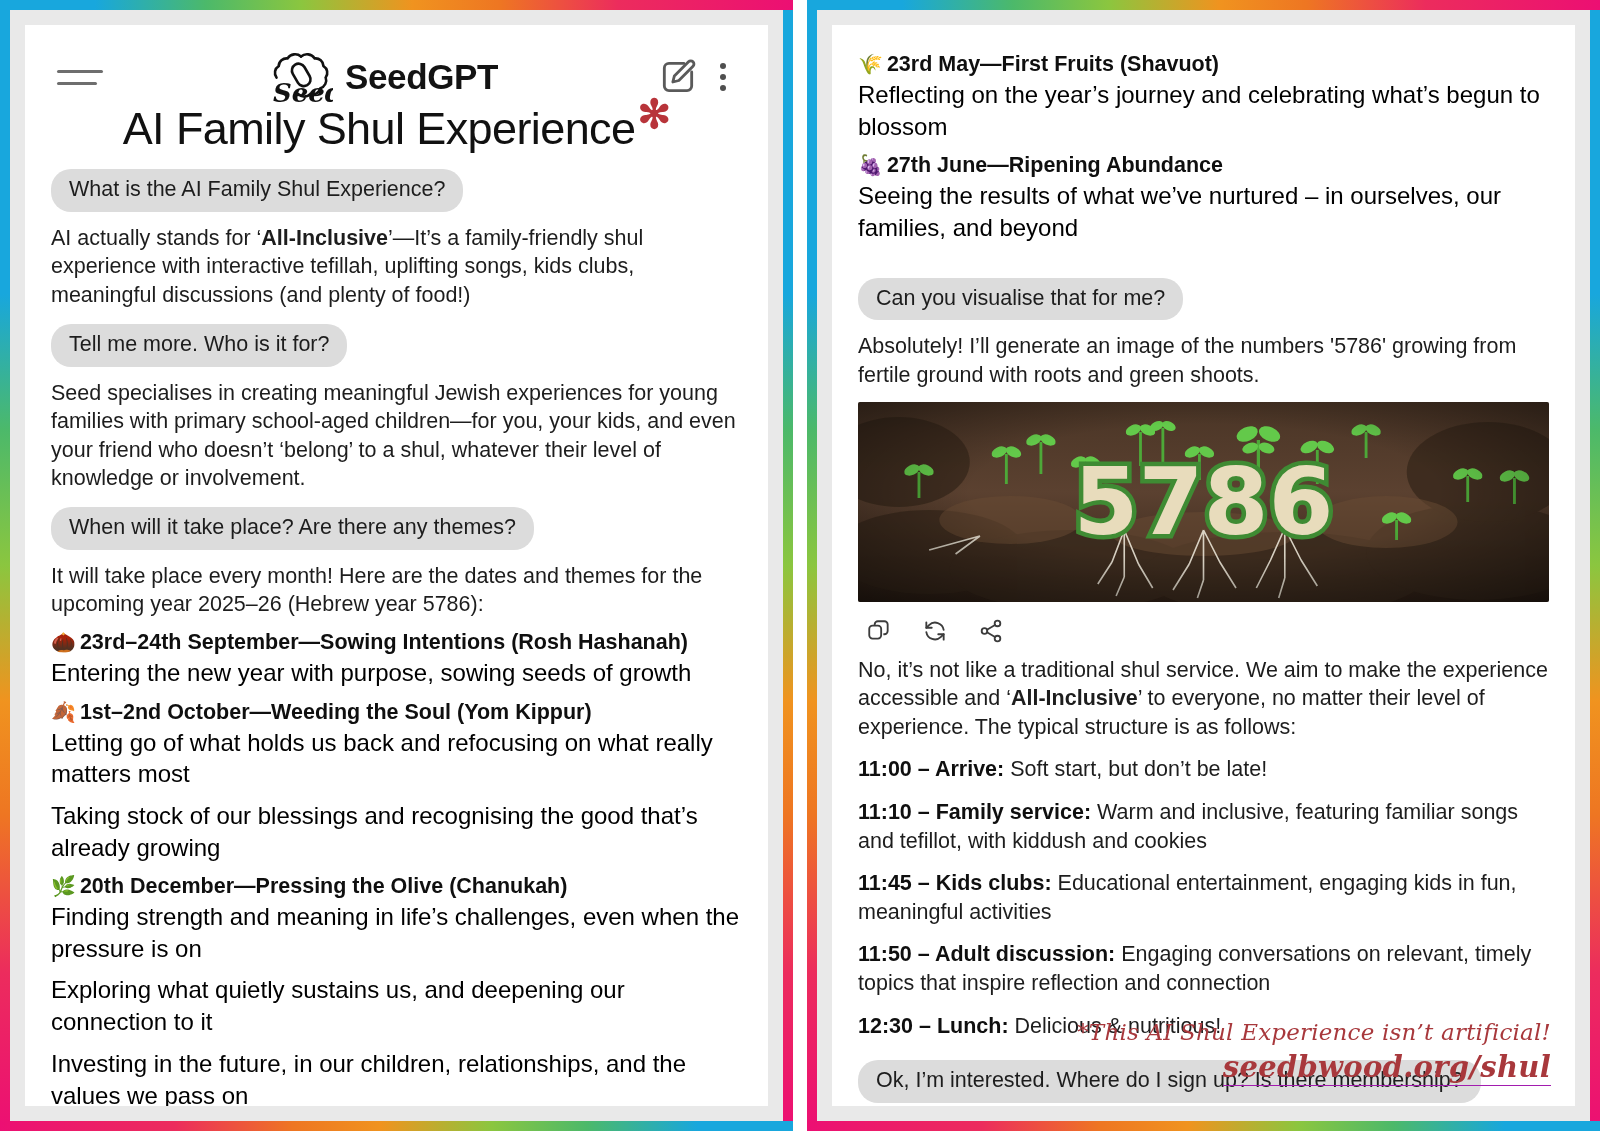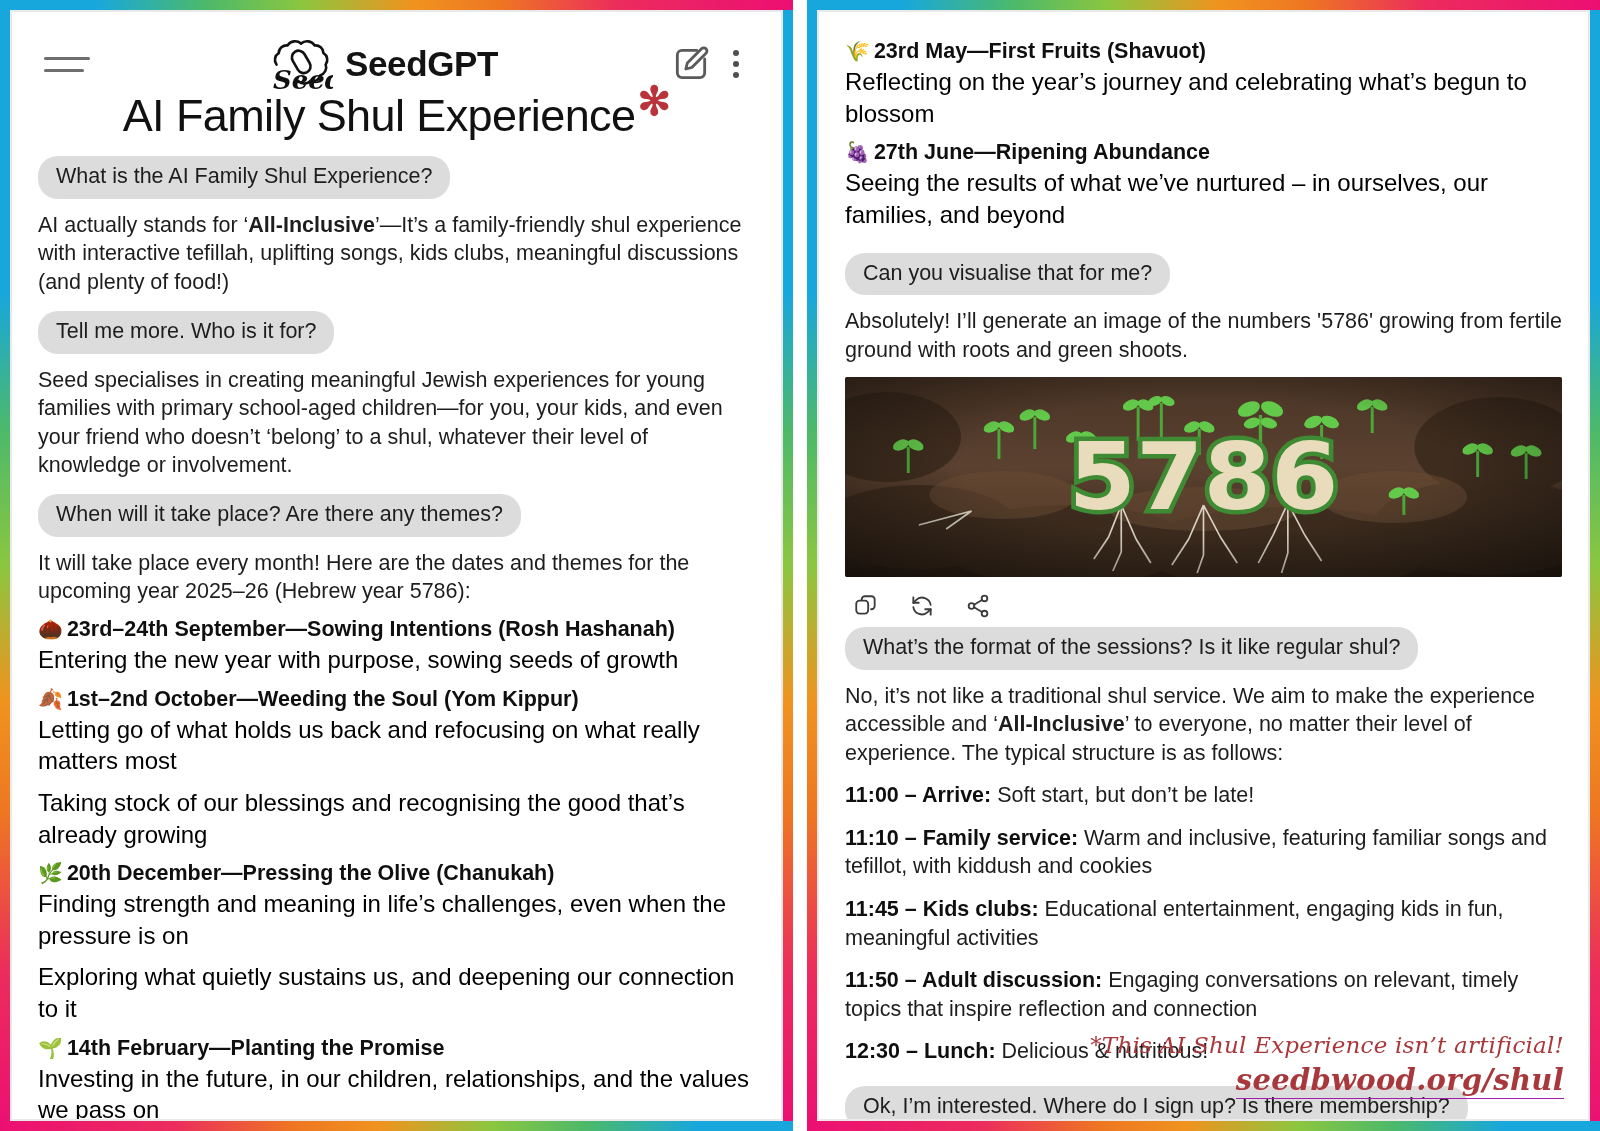--- a/index.html
+++ b/index.html
@@ -25,21 +25,21 @@
       linear-gradient(90deg,#18a7dd 0%,#18a7dd 12%,#4cb96a 26%,#8bc63f 38%,#f0931f 52%,#ee7622 63%,#ec2c5d 78%,#ec0f73 100%) top left / 100% 10px no-repeat,
       linear-gradient(90deg,#ec0f73 0%,#ec2c5d 22%,#ee7622 37%,#f0931f 48%,#8bc63f 62%,#4cb96a 74%,#18a7dd 88%,#18a7dd 100%) bottom left / 100% 10px no-repeat,
       linear-gradient(180deg,#18a7dd 0%,#18a7dd 26%,#4cb96a 38%,#8bc63f 50%,#f0931f 62%,#ee7622 72%,#ec2c5d 86%,#ec0f73 100%) top left / 10px 100% no-repeat,
       linear-gradient(180deg,#18a7dd 0%,#18a7dd 26%,#4cb96a 38%,#8bc63f 50%,#f0931f 62%,#ee7622 72%,#ec2c5d 86%,#ec0f73 100%) top right / 10px 100% no-repeat,
       #e9e9e9;
   }
   .panel-inner {
     position: relative;
     width: 100%; height: 100%;
     background: #e9e9e9;
-    padding: 2px;
+    padding: 15px;
   }
   .sheet {
     position: relative;
     width: 100%; height: 100%;
     background: #ffffff;
     overflow: hidden;
     padding: 18px 26px 10px 26px;
   }
   .sheet.right { padding: 26px 26px 10px 26px; }
 
@@ -223,23 +223,20 @@
           <div class="item">
             <div class="item-head">
               <span class="item-emoji">🌿</span><span>20th December—Pressing the Olive (Chanukah)</span>
             </div>
             <div class="item-desc">Finding strength and meaning in life’s challenges, even when the pressure is on</div>
           </div>
           <div class="item">
             <div class="item-desc">Exploring what quietly sustains us, and deepening our connection to it</div>
           </div>
           <div class="item">
-            <div class="item-head">
-              <span class="item-emoji">🌱</span><span>14th February—Planting the Promise</span>
-            </div>
             <div class="item-desc">Investing in the future, in our children, relationships, and the values we pass on</div>
           </div>
 
         </div>
 
       </div>
     </div>
   </div>
 
   <div class="panel">
@@ -254,21 +251,21 @@
             <div class="item-desc">Reflecting on the year’s journey and celebrating what’s begun to blossom</div>
           </div>
           <div class="item">
             <div class="item-head">
               <span class="item-emoji">🍇</span><span>27th June—Ripening Abundance</span>
             </div>
             <div class="item-desc">Seeing the results of what we’ve nurtured – in ourselves, our families, and beyond</div>
           </div>
         </div>
 
-        <div class="bubble-row" style="margin-top:22px">
+        <div class="bubble-row" style="margin-top:34px">
           <div class="bubble">Can you visualise that for me?</div>
         </div>
         <div class="answer" style="margin-bottom:6px">Absolutely! I’ll generate an image of the numbers '5786' growing from fertile ground with roots and green shoots.</div>
 
         <div class="genimg-wrap">
           <svg class="genimg" viewBox="0 0 680 200" preserveAspectRatio="none">
             <defs>
               <linearGradient id="soilg" x1="0" y1="0" x2="0" y2="1">
                 <stop offset="0" stop-color="#4a3526"></stop>
                 <stop offset="0.45" stop-color="#5b4130"></stop>
@@ -395,23 +392,20 @@
           <span class="icon-btn">
             <svg width="26" height="26" viewBox="0 0 24 24" fill="none" stroke="#3c3c3c" stroke-width="1.7" stroke-linecap="round" stroke-linejoin="round">
               <circle cx="18" cy="5" r="2.6"></circle>
                 <circle cx="6" cy="12" r="2.6"></circle>
                 <circle cx="18" cy="19" r="2.6"></circle>
               <path d="M8.3 10.8 15.7 6.4M8.3 13.2l7.4 4.4"></path>
             </svg>
           </span>
         </div>
 
-        <div class="bubble-row" style="margin-top:6px">
-          <div class="bubble">What’s the format of the sessions? Is it like regular shul?</div>
-        </div>
         <div class="answer" style="margin-bottom:8px">
           <span>No, it’s not like a traditional shul service. We aim to make the experience accessible and ‘</span><b>All-Inclusive</b><span>’ to everyone, no matter their level of experience. The typical structure is as follows:</span>
         </div>
 
         <div>
           <div class="sched">
             <b>11:00 – Arrive:</b><span> Soft start, but don’t be late!</span>
           </div>
           <div class="sched">
             <b>11:10 – Family service:</b><span> Warm and inclusive, featuring familiar songs and tefillot, with kiddush and cookies</span>

